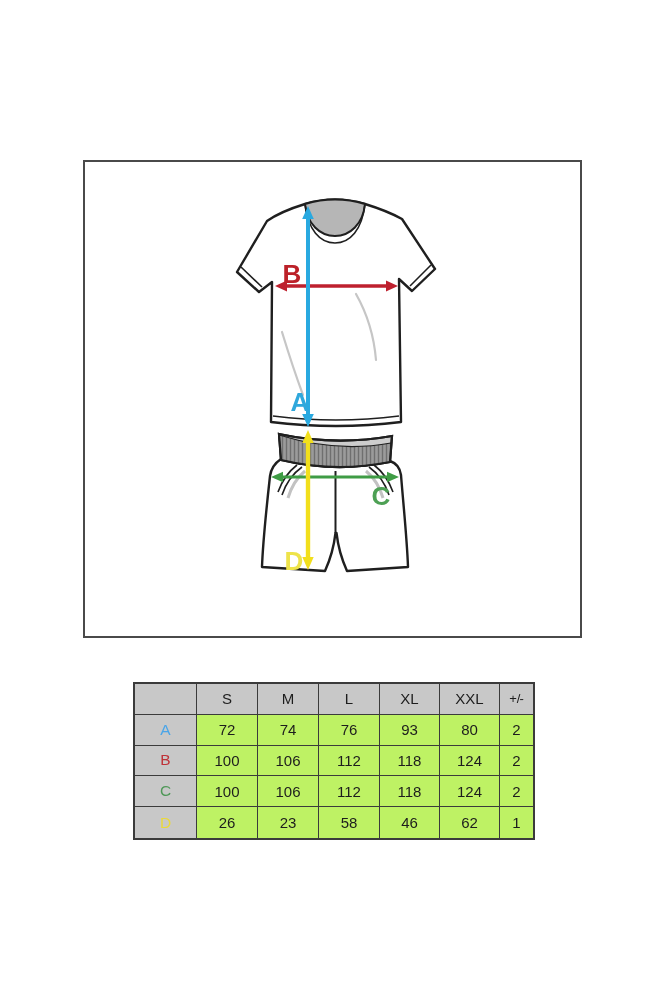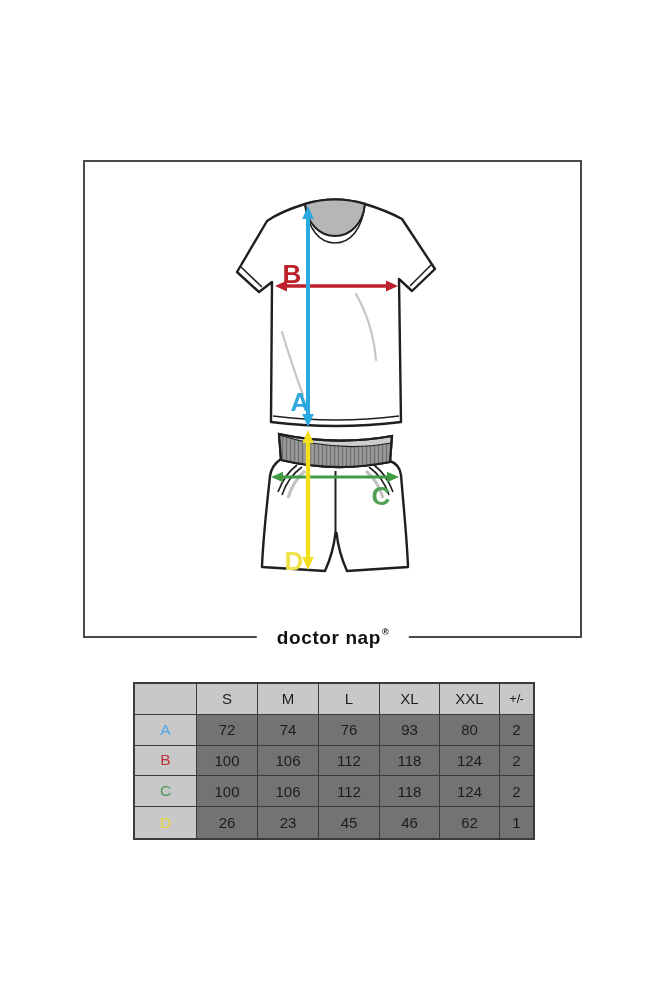--- a/index.html
+++ b/index.html
@@ -14,21 +14,21 @@
          background:#ffffff;padding:0 20px;white-space:nowrap;
          font-weight:bold;font-size:19px;letter-spacing:.6px;color:#111;}
   .brand .reg{font-size:9px;vertical-align:9px;margin-left:1px;}
   
   .chart{position:absolute;left:133px;top:682px;width:398px;height:154px;
          border:2px solid #3b3b3b;background:#fff;display:grid;
          grid-template-columns:62px 61px 61px 61px 60px 60px 33px;
          grid-template-rows:repeat(5,1fr);}
   .cell{border-right:1.5px solid #3b3b3b;border-bottom:1.5px solid #3b3b3b;
         display:flex;align-items:center;justify-content:center;
-        font-size:15px;color:#1d1d1d;background:#737373;}
+        font-size:15px;color:#1d1d1d;background:#bef264;}
   .cell:nth-child(7n){border-right:none;}
   .cell:nth-child(n+29){border-bottom:none;}
   .hdr{background:#c8c8c8;}
   .rowlab{background:#c8c8c8;font-size:15.5px;}
   .tol-head{font-size:13px;}
   .tol-head .minus{vertical-align:-4px;margin-left:-1px;}
   
   .outline{fill:#ffffff;stroke:#1f1f1f;stroke-width:2.4;stroke-linejoin:round;}
   .thin{fill:none;stroke:#1f1f1f;stroke-width:1.6;}
   .shade{fill:none;stroke:#c6c6c6;stroke-width:2.2;stroke-linecap:round;}
@@ -105,23 +105,20 @@
         <polygon points="223,406 217.3,393 228.7,393" style="fill: rgb(242, 223, 28);"></polygon>
       </g>
 
       <text class="mlabel" x="207" y="119" text-anchor="middle" style="fill: rgb(188, 33, 41);">B</text>
       <text class="mlabel" x="215" y="247" text-anchor="middle" style="fill: rgb(47, 168, 220);">A</text>
       <text class="mlabel" x="296" y="341" text-anchor="middle" style="fill: rgb(77, 160, 84);">C</text>
       <text class="mlabel" x="209" y="406" text-anchor="middle" style="fill: rgb(238, 227, 74);">D</text>
     </svg>
   </div>
 
-  <div class="brand">
-    <span>doctor nap</span><span class="reg">®</span>
-  </div>
 
   <div class="chart">
 
     <div class="cell hdr"></div>
     <div class="cell hdr">S</div>
     <div class="cell hdr">M</div>
     <div class="cell hdr">L</div>
     <div class="cell hdr">XL</div>
     <div class="cell hdr">XXL</div>
     <div class="cell hdr tol-head">
@@ -149,19 +146,19 @@
     <div class="cell">100</div>
     <div class="cell">106</div>
     <div class="cell">112</div>
     <div class="cell">118</div>
     <div class="cell">124</div>
     <div class="cell">2</div>
 
     <div class="cell rowlab" style="color: rgb(234, 217, 59);">D</div>
     <div class="cell">26</div>
     <div class="cell">23</div>
-    <div class="cell">45</div>
+    <div class="cell">58</div>
     <div class="cell">46</div>
     <div class="cell">62</div>
     <div class="cell">1</div>
   </div>
 
 </div>
 
 </body></html>

